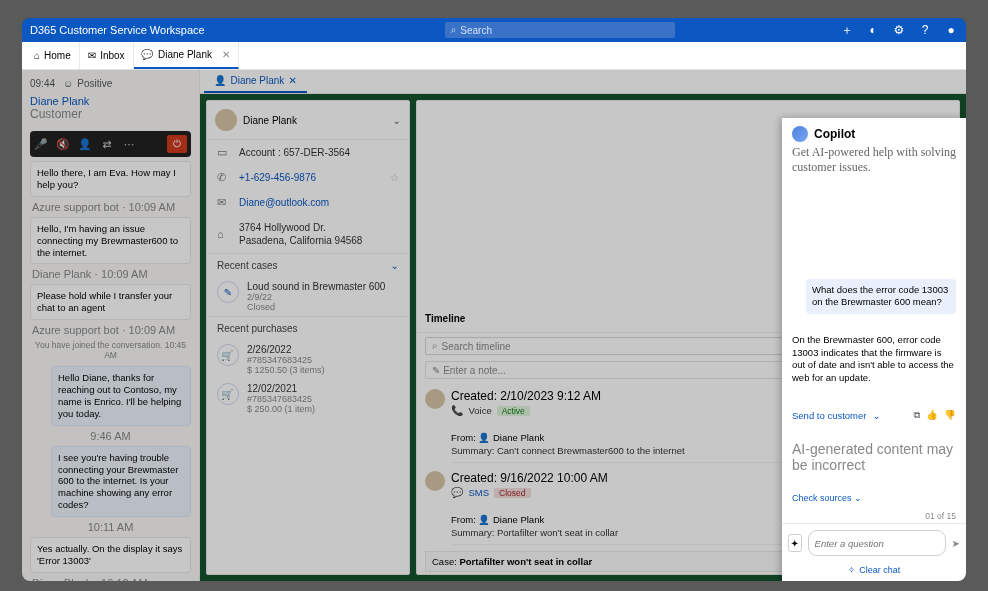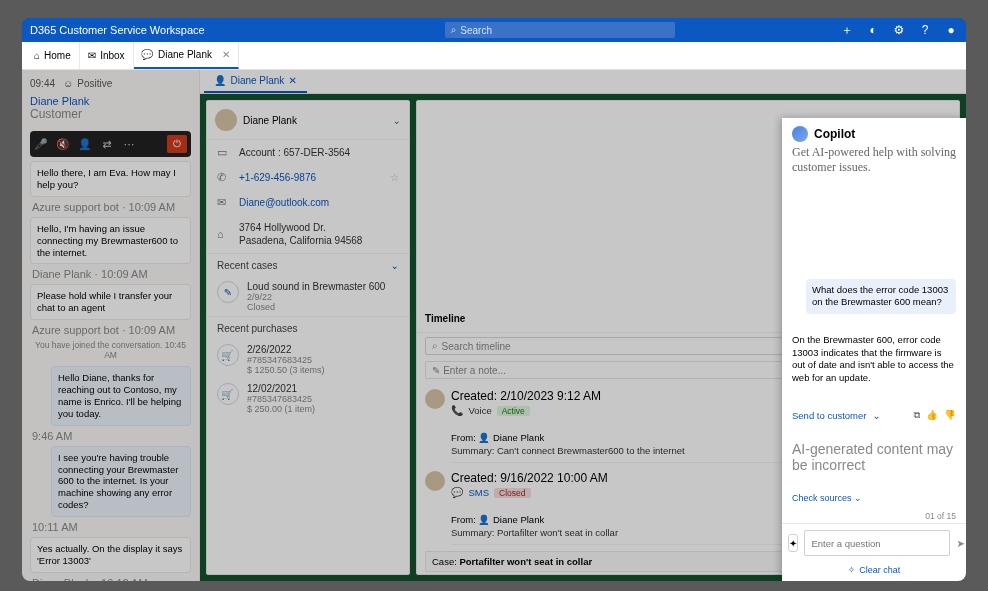--- a/index.html
+++ b/index.html
@@ -26,21 +26,21 @@
 .conv-head { display: flex; align-items: center; gap: 4px; padding: 2px 4px; color: #555; }
 .conv-name-block { padding: 4px 4px 6px; }
 .conv-name-block .nm { color: #0b58c2; font-size: 11px; }
 .conv-name-block .sub { color: #888; font-size: 12px; }
 .toolbar { background: #222; border-radius: 4px; height: 26px; margin: 4px; display: flex; align-items: center; padding: 0 4px; gap: 8px; }
 .toolbar .ti { color: #ccc; font-size: 11px; width: 14px; text-align: center; }
 .toolbar .end { background: #d13b1f; width: 20px; height: 18px; border-radius: 2px; margin-left: auto; display:flex; align-items:center; justify-content:center; color:#fff; font-size:10px;}
 .msg { background: #fff; border: 1px solid #e8e8e8; border-radius: 4px; padding: 5px 6px; margin: 3px 4px; font-size: 9.5px; line-height: 1.25; }
 .msg.agent { background: #eef4fd; border-color: #dbe8f8; margin-left: 25px; }
 .meta { font-size: 11px; color: #888; padding: 1px 6px; }
-.meta.r { text-align: left; }
+.meta.r { text-align: center; }
 .sys { font-size: 8.5px; color: #888; text-align: center; padding: 3px; }
 .acct-head { display: flex; align-items: center; padding: 8px; gap: 6px; border-bottom: 1px solid #f0f0f0; }
 .avatar { width: 22px; height: 22px; border-radius: 50%; background: #d8c4a8; display: inline-block; }
 .acct-row { display: flex; align-items: center; gap: 8px; padding: 6px 10px; font-size: 10px; color: #333; }
 .acct-row .ic { width: 14px; color: #777; font-size: 11px; }
 .acct-row .val { color: #0b58c2; }
 .acct-row .addr { color: #333; line-height: 1.3; }
 .viewmore { text-align: center; padding: 6px; color: #555; font-size: 10px; }
 .section-h { display:flex; justify-content:space-between; padding: 6px 10px; color:#444; border-top:1px solid #f0f0f0;}
 .sub-item { display:flex; gap:8px; padding:4px 10px; align-items:flex-start;}
@@ -75,21 +75,21 @@
 .cp-body { flex:1; padding:6px 10px; display:flex; flex-direction:column; justify-content:flex-end; gap:20px;}
 .cp-user { background:#eaf0fb; border-radius:4px; padding:5px 6px; font-size:9.5px; align-self:flex-end; max-width:150px; line-height:1.3;}
 .cp-ans { font-size:9.5px; line-height:1.35; }
 .cp-send { display:flex; align-items:center; gap:6px; color:#0b58c2; font-size:9.5px; padding-top:4px;}
 .cp-send .ricons { margin-left:auto; display:flex; gap:6px; color:#555;}
 .cp-disc { font-size:14px; color:#888;}
 .cp-src { font-size:9px; color:#0b58c2;}
 .cp-count { font-size:8.5px; color:#888; text-align:right; padding:2px 10px;}
 .cp-input { border-top:1px solid #e8e8e8; padding:6px; display:flex; align-items:center; gap:6px;}
 .cp-input .ic2 { width:18px; height:18px; border:1px solid #d0d0d0; border-radius:3px; display:flex; align-items:center; justify-content:center;}
-.cp-input input { flex:1; border:1px solid #d0d0d0; border-radius:2px; height:20px; padding:12px 6px; font-size:9.5px;}
+.cp-input input { flex:1; border:1px solid #d0d0d0; border-radius:9px; height:20px; padding:12px 6px; font-size:9.5px;font-style:italic;}
 .cp-clear { text-align:center; font-size:9px; color:#0b58c2; padding:3px 0 6px; display:flex; align-items:center; justify-content:center; gap:4px;}
 </style>
 </head>
 <body>
 
 <div class="tablet">
   <div class="topbar">
     <span class="title">D365 Customer Service Workspace</span>
     <div class="search">
       <span style="margin-right:4px;">⌕</span>

